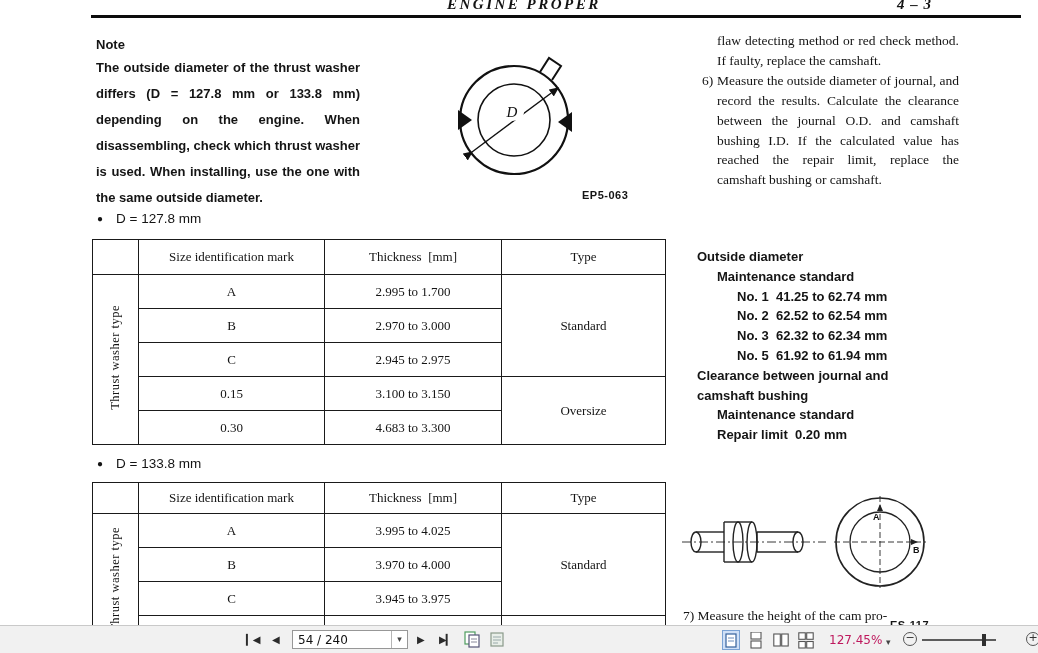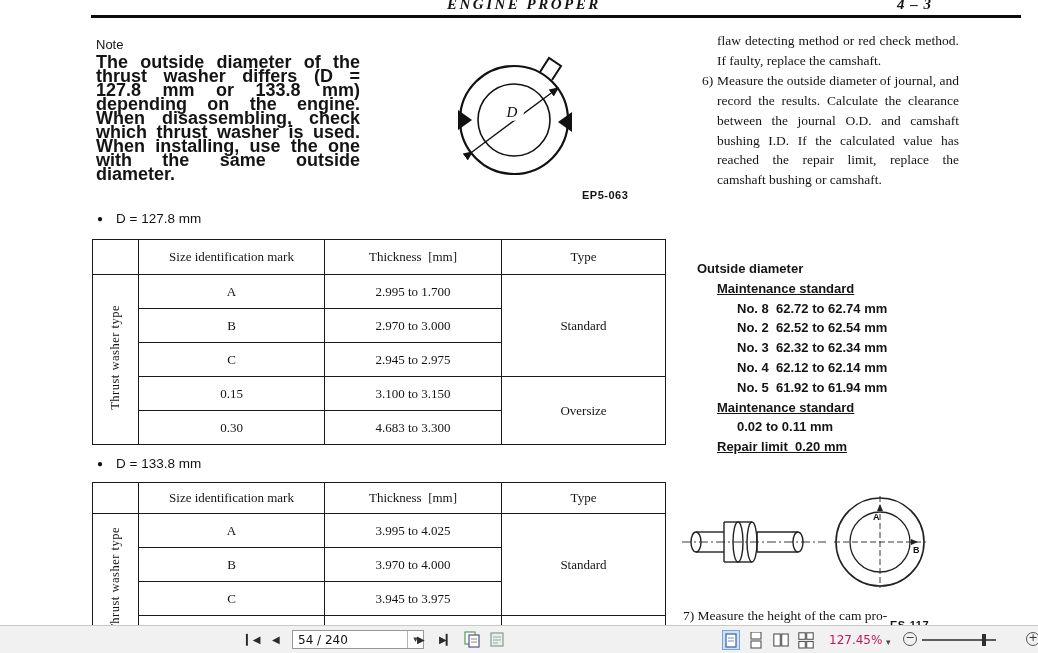--- a/index.html
+++ b/index.html
@@ -10,22 +10,22 @@
   }
   #page{position:absolute;inset:0;background:#fff;}
 
   
   .hdr-title{position:absolute;left:447px;top:-4px;font:600 italic 15px "Liberation Serif",serif;letter-spacing:2.5px;}
   .hdr-page{position:absolute;left:897px;top:-4px;font:600 italic 15px "Liberation Serif",serif;letter-spacing:1px;}
   .hdr-rule{position:absolute;left:91px;top:15px;width:930px;height:2.5px;background:#0c0c0c;}
 
   
   .note{position:absolute;left:96px;top:37px;width:264px;}
-  .note-h{font-weight:normal;font-size:13px;margin-bottom:3px;}
-  .note-b{font-weight:bold;font-size:18px;line-height:14px;text-align:justify;}
+  .note-h{font-weight:bold;font-size:13px;margin-bottom:3px;}
+  .note-b{font-weight:bold;font-size:13px;line-height:26px;text-align:justify;}
 
   .fig-washer{position:absolute;left:448px;top:46px;}
   .fig-label1{position:absolute;left:582px;top:189px;font-weight:bold;font-size:11px;letter-spacing:.5px;}
 
   .bullet{position:absolute;display:flex;gap:13px;font-size:13.5px;align-items:center;}
   .bullet .dot{font-size:10px;line-height:13px;}
   .bullet1{left:97px;top:211px;}
   .bullet2{left:97px;top:456px;}
 
   table.spec{border-collapse:collapse;position:absolute;left:92px;background:#fff;}
@@ -42,35 +42,35 @@
   .t2 th{height:30px;}
   .t2 td{height:33px;}
   .vlabel{writing-mode:vertical-rl;transform:rotate(180deg);display:inline-block;font-size:12.5px;letter-spacing:.5px;}
 
   
   .rcol{position:absolute;left:703px;top:31px;width:256px;font-family:"Liberation Serif",serif;font-size:13.5px;line-height:19.9px;text-align:justify;}
   .rcol .p1{padding-left:14px;}
   .rcol .li6{position:relative;padding-left:14px;}
   .rcol .li6 .num{position:absolute;left:-1px;top:0;}
 
-  .rspecs{position:absolute;left:697px;top:247px;width:250px;font-weight:bold;font-size:13px;line-height:19.8px;margin-top:12px;}
-  .rspecs .in1{padding-left:20px;text-decoration:underline;}
+  .rspecs{position:absolute;left:697px;top:247px;width:250px;font-weight:bold;font-size:13px;line-height:19.8px;}
+  .rspecs .in1{padding-left:20px;}
   .rspecs .in2{padding-left:40px;white-space:pre;}
   .rspecs .wrap{width:218px;}
   .rspecs .pre{white-space:pre;}
 
   .fig-cam{position:absolute;left:680px;top:490px;}
   .fig-label2{position:absolute;left:890px;top:595px;font-weight:bold;font-size:11px;letter-spacing:.5px;margin-top:24px;}
   .rnext{position:absolute;left:683px;top:608px;width:262px;font-family:"Liberation Serif",serif;font-size:13.5px;}
 
   
   .toolbar{position:absolute;left:0;top:625px;width:1038px;height:28px;background:#f1f1f1;border-top:1px solid #c9c9c9;z-index:9;font-family:"DejaVu Sans",sans-serif;}
   .tb{position:absolute;color:#2b2b2b;font-size:11px;line-height:14px;cursor:default;}
   .navg{top:7px;font-size:10px;letter-spacing:-1px;}
-  .pagebox{left:292px;top:4px;width:132px;height:19px;background:#fff;border:1px solid #979797;display:flex;box-sizing:border-box;}
+  .pagebox{left:292px;top:4px;width:116px;height:19px;background:#fff;border:1px solid #979797;display:flex;box-sizing:border-box;}
   .pagebox input{flex:1;border:0;outline:0;font:12px "DejaVu Sans",sans-serif;padding:0 0 0 5px;background:transparent;color:#111;min-width:0;}
   .pagebox .dd{width:15px;border-left:1px solid #b5b5b5;text-align:center;font-size:9px;line-height:17px;color:#444;}
   .licon{top:4px;width:18px;height:20px;display:flex;align-items:center;justify-content:center;border:1px solid transparent;box-sizing:border-box;}
   .licon.active{background:#cfe0f7;border-color:#7aa2d4;}
   .zoomtxt{left:829px;top:7px;font-size:12px;color:#be185d;}
   .caret{font-size:9px;color:#444;}
   .zbtn{top:6px;width:14px;height:14px;border:1.3px solid #555;border-radius:50%;box-sizing:border-box;text-align:center;line-height:10px;font-size:11px;color:#333;}
   .slider{left:922px;top:13px;width:74px;height:2px;background:#5c5c5c;}
   .slider .handle{position:absolute;left:60px;top:-5px;width:4px;height:12px;background:#2f2f2f;}
   svg{display:block;}
@@ -186,27 +186,26 @@
     <div class="p1">flaw detecting method or red check method. If faulty, replace the camshaft.</div>
     <div class="li6">
       <span class="num">6)</span>
       <span>Measure the outside diameter of journal, and record the results. Calculate the clearance between the journal O.D. and camshaft bushing I.D. If the calculated value has reached the repair limit, replace the camshaft bushing or camshaft.</span>
     </div>
   </div>
 
   <div class="rspecs">
     <div>Outside diameter</div>
     <div class="in1">Maintenance standard</div>
-    <div class="in2">No. 8  62.72 to 62.74 mm</div>
+    <div class="in2">No. 1  41.25 to 62.74 mm</div>
     <div class="in2">No. 2  62.52 to 62.54 mm</div>
     <div class="in2">No. 3  62.32 to 62.34 mm</div>
-    <div class="in2">No. 4  62.12 to 62.14 mm</div>
     <div class="in2">No. 5  61.92 to 61.94 mm</div>
+    <div class="wrap">Clearance between journal and camshaft bushing</div>
     <div class="in1">Maintenance standard</div>
-    <div class="in2">0.02 to 0.11 mm</div>
     <div class="in1 pre">Repair limit  0.20 mm</div>
   </div>
 
   <div class="fig-cam">
     <svg width="266" height="108" viewBox="0 0 266 108">
       <g stroke="#222" stroke-width="1.4" fill="none">
         <line x1="2" y1="52" x2="146" y2="52" stroke-dasharray="9 3 2 3" stroke-width="0.9"></line>
         <ellipse cx="16" cy="52" rx="5" ry="10"></ellipse>
         <line x1="16" y1="42" x2="44" y2="42"></line>
         <line x1="16" y1="62" x2="44" y2="62"></line>

